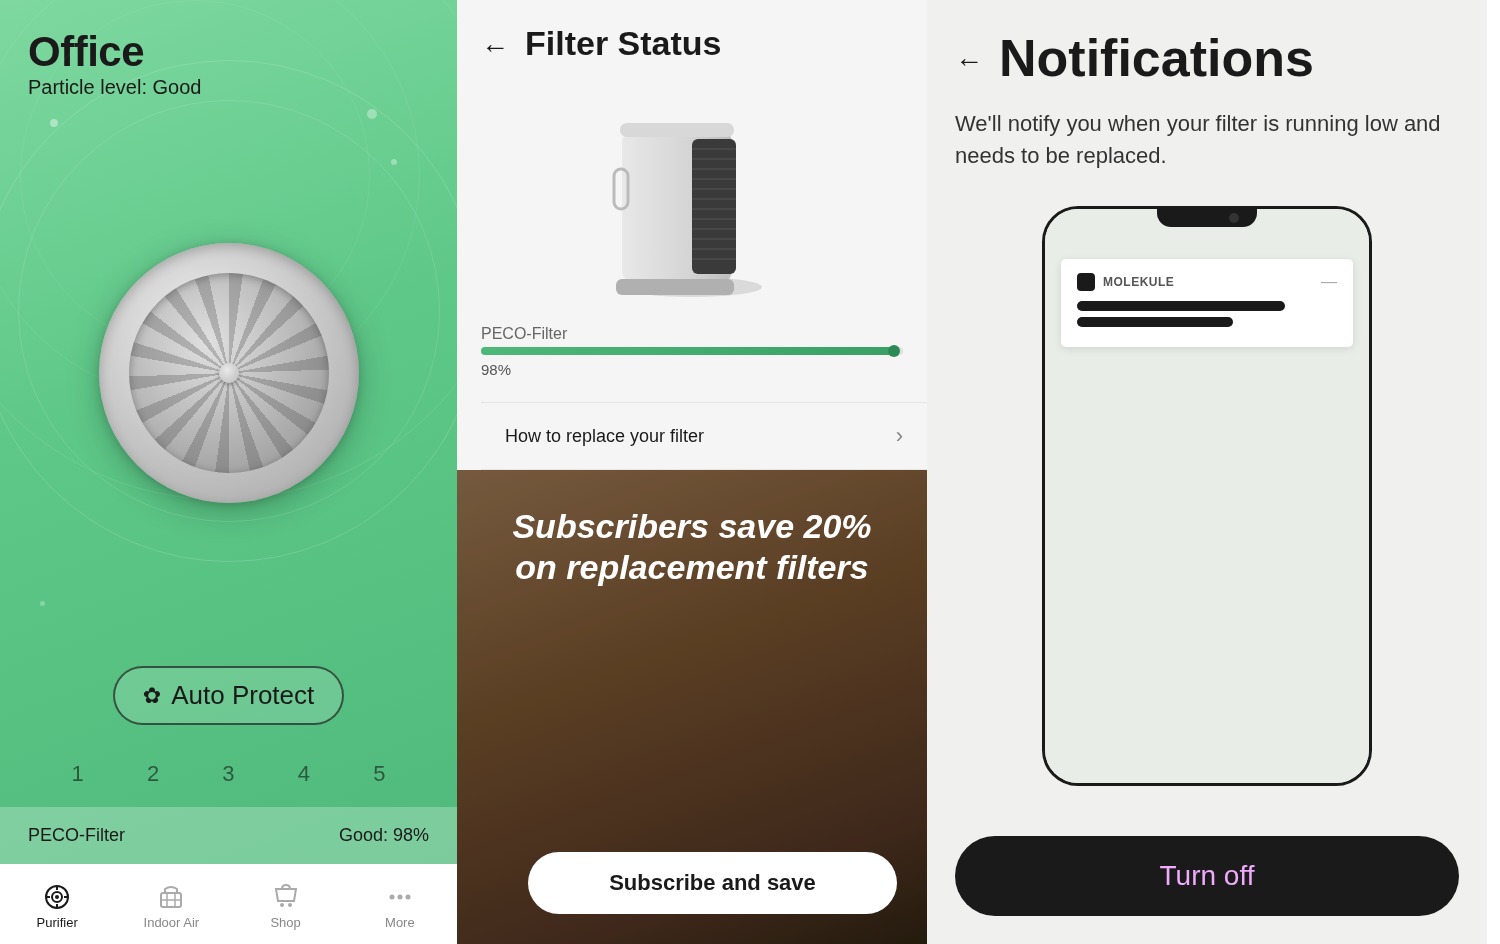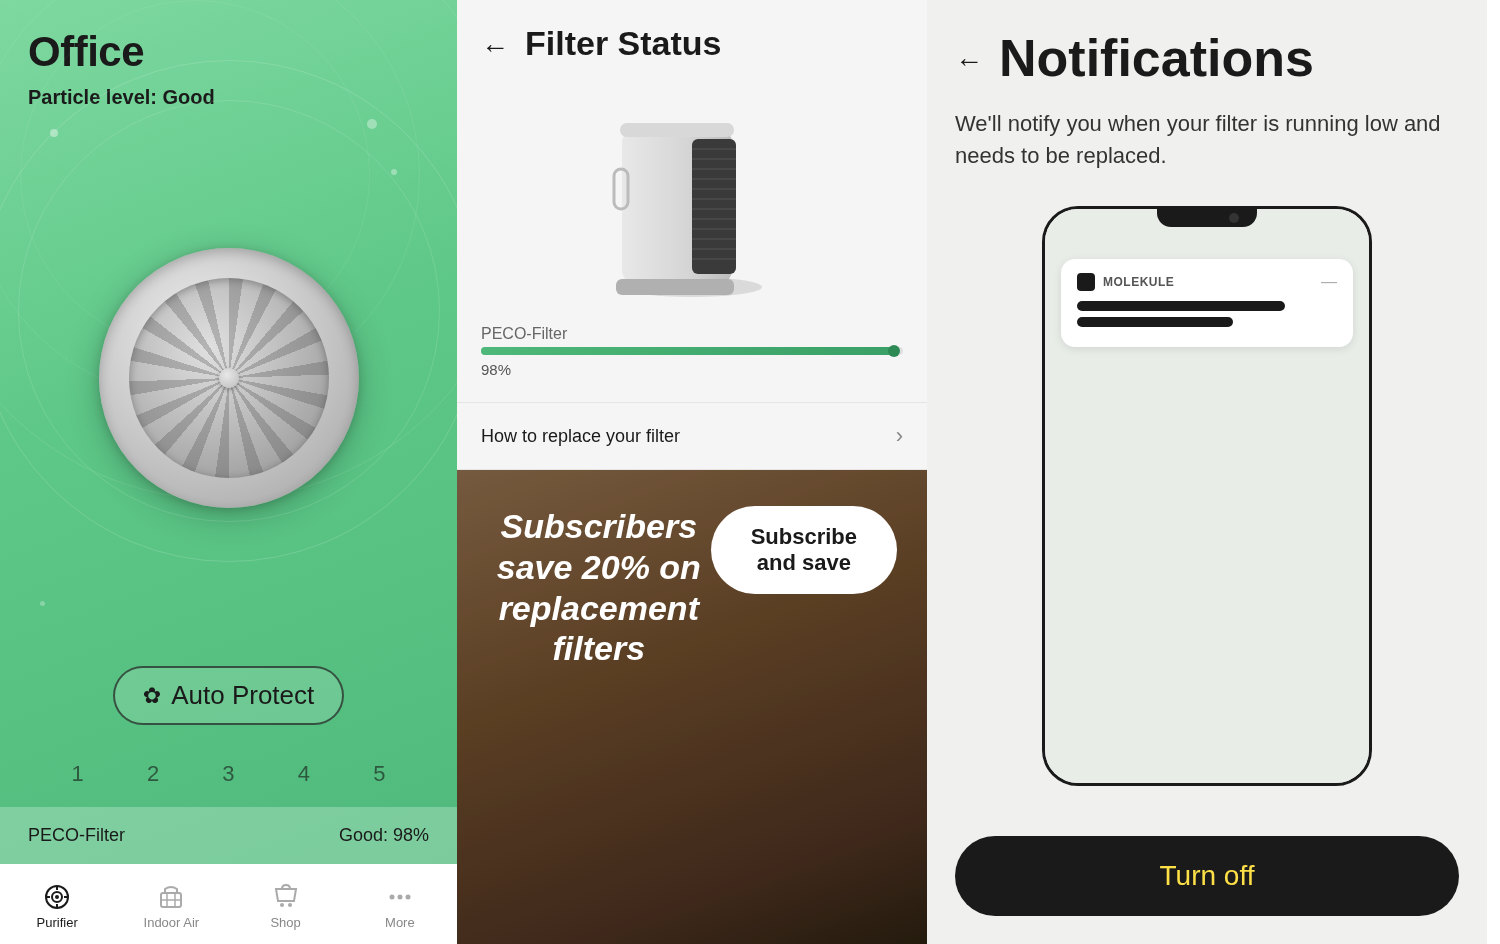--- a/index.html
+++ b/index.html
@@ -50,22 +50,21 @@
     .office-title {
       font-size: 42px;
       font-weight: 700;
       color: #1a1a1a;
       letter-spacing: -0.5px;
     }
 
     .particle-level {
       font-size: 20px;
       color: #1a1a1a;
-      margin-top: 10px;
-      font-weight: 700;
+      font-weight: 400;
     }
 
     .purifier-container {
       display: flex;
       justify-content: center;
       align-items: center;
       flex: 1;
       position: relative;
       margin-top: -20px;
     }
@@ -305,20 +304,21 @@
     .replace-link {
       display: flex;
       justify-content: space-between;
       align-items: center;
       padding: 20px 24px;
       background: #f5f5f5;
       border-top: 1px solid #e5e5e5;
       border-bottom: 1px solid #e5e5e5;
       cursor: pointer;
       margin-top: 8px;
+      margin-left: 24px;
     }
 
     .replace-text {
       font-size: 18px;
       color: #1a1a1a;
     }
 
     .chevron-right {
       font-size: 22px;
       color: #888;
@@ -329,22 +329,22 @@
       position: relative;
       overflow: hidden;
     }
 
     .promo-bg {
       width: 100%;
       height: 100%;
       background: linear-gradient(160deg, #8B6A4A 0%, #6B4A2A 40%, #4A3020 80%, #2a2010 100%);
       position: relative;
       display: flex;
-      flex-direction: row;
-      align-items: flex-start;
+      flex-direction: column;
+      align-items: flex-end;
       justify-content: space-between;
       padding: 36px 30px 30px 30px;
     }
 
     .promo-bg::before {
       content: '';
       position: absolute;
       top: 0; left: 0; right: 0; bottom: 0;
       background: rgba(0,0,0,0.15);
     }
@@ -463,21 +463,21 @@
       height: 100%;
       background: #e8ede8;
       padding: 30px 16px 16px 16px;
       display: flex;
       flex-direction: column;
       align-items: center;
     }
 
     .notification-card {
       background: white;
-      border-radius: 14px;
+      border-radius: 5px;
       padding: 14px 16px;
       width: 100%;
       margin-top: 20px;
       box-shadow: 0 2px 8px rgba(0,0,0,0.1);
     }
 
     .notif-card-header {
       display: flex;
       align-items: center;
       justify-content: space-between;
@@ -520,21 +520,21 @@
     .notif-line.short {
       width: 60%;
     }
 
     .notif-line.medium {
       width: 80%;
     }
 
     .turn-off-btn {
       background: #1a1a1a;
-      color: #fde047;
+      color: #f0abfc;
       border: none;
       border-radius: 50px;
       padding: 24px 40px;
       font-size: 28px;
       font-weight: 500;
       cursor: pointer;
       margin: 20px 28px 28px 28px;
       width: calc(100% - 56px);
     }
 

